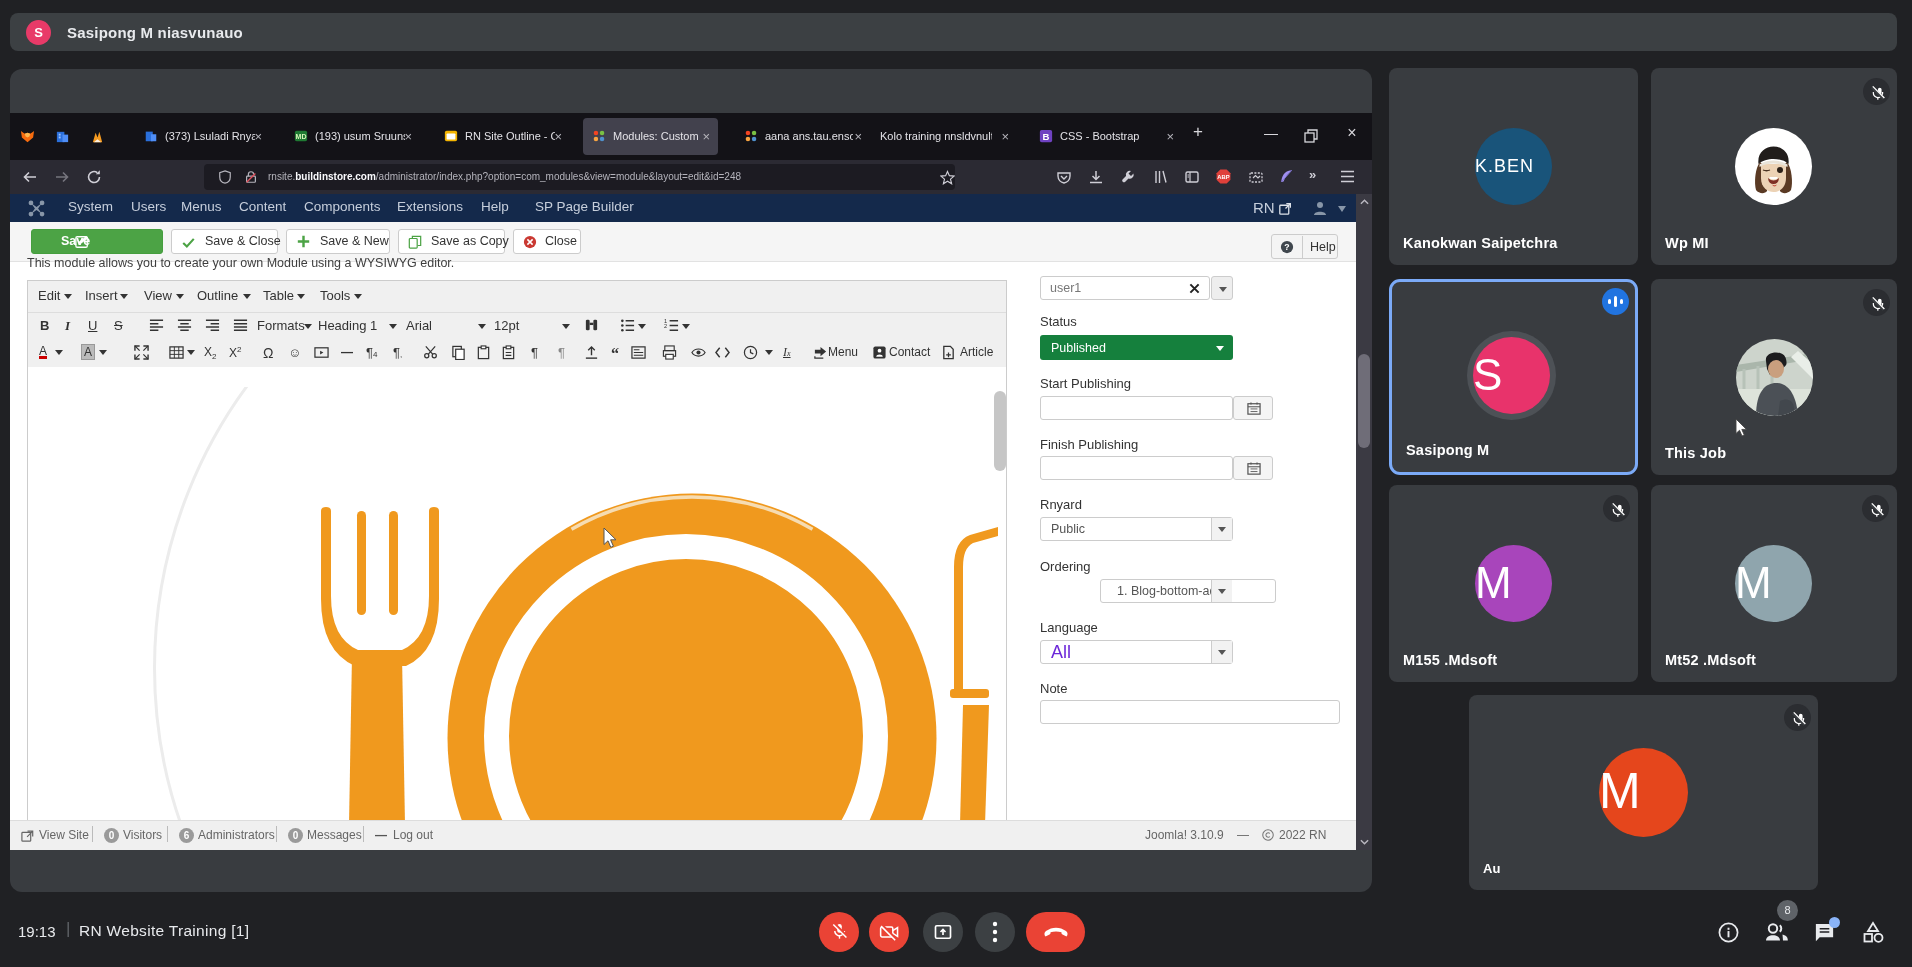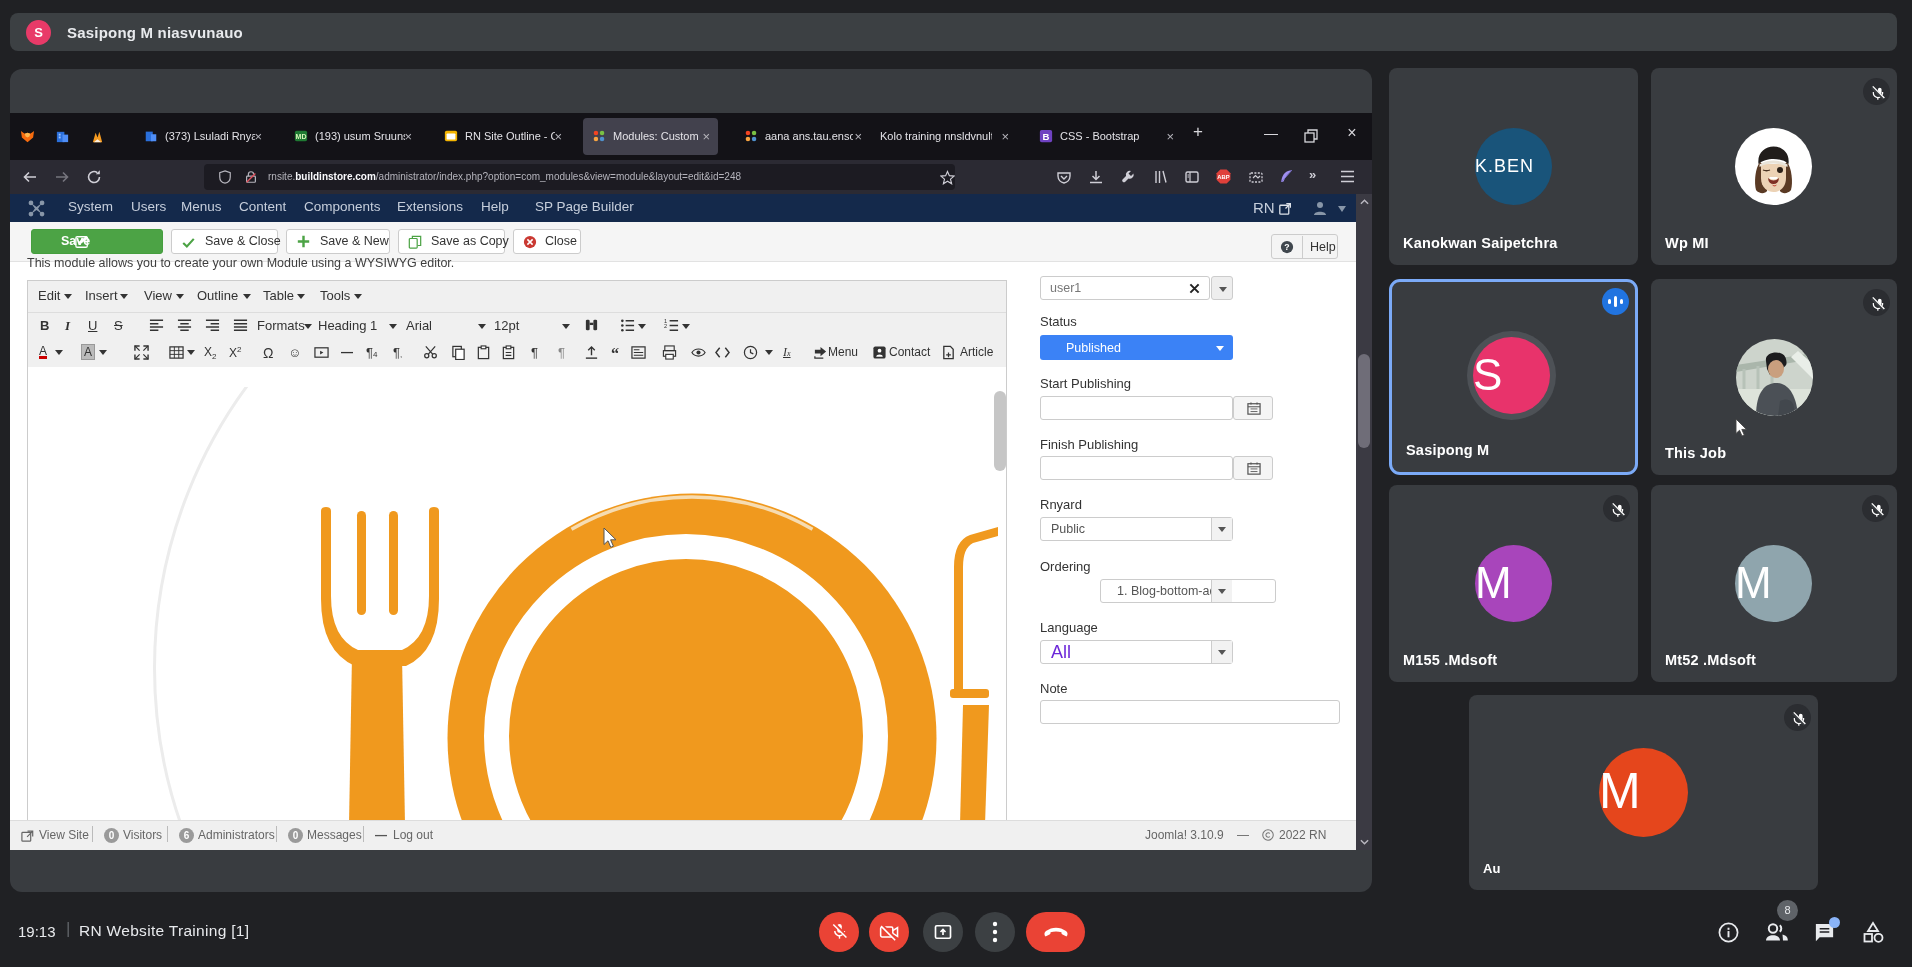--- a/index.html
+++ b/index.html
@@ -503,21 +503,21 @@
           <svg class="abs" style="left:148px;top:6px" width="11" height="11" viewBox="0 0 12 12">
               <path d="M1.5 1.5 L10.5 10.5 M10.5 1.5 L1.5 10.5" stroke="#222" stroke-width="2.2"></path>
             </svg>
         </div>
         <div class="finput" style="left:1201px;top:82px;width:22px;background:#eee">
             <svg class="abs" style="left:7px;top:10px" width="8" height="5" viewBox="0 0 8 5">
               <path d="M0 0 H8 L4 5 Z" fill="#555"></path>
             </svg>
           </div>
         <div class="flabel" style="left:1030px;top:120px">Status</div>
-        <div class="abs" style="left:1030px;top:141px;width:193px;height:25px;background:#3b82f6;border-radius:3px;color:#fff;font-size:12.5px;line-height:26px;padding-left:26px">Published
+        <div class="abs" style="left:1030px;top:141px;width:193px;height:25px;background:#15803d;border-radius:3px;color:#fff;font-size:12.5px;line-height:26px;padding-left:11px">Published
           <svg class="abs" style="left:176px;top:11px" width="8" height="5" viewBox="0 0 8 5">
               <path d="M0 0 H8 L4 5 Z" fill="#fff"></path>
             </svg>
         </div>
         <div class="flabel" style="left:1030px;top:182px">Start Publishing</div>
         <div class="finput" style="left:1030px;top:202px;width:193px"></div>
         <div class="finput" style="left:1223px;top:202px;width:40px;background:#f5f5f5">
           <svg class="abs" style="left:13px;top:5px" width="14" height="13" viewBox="0 0 16 15">
               <rect x="1" y="2" width="14" height="12" fill="none" stroke="#555" stroke-width="1.4"></rect>
               <path d="M1 5.5 H15" stroke="#555" stroke-width="1.2"></path>

